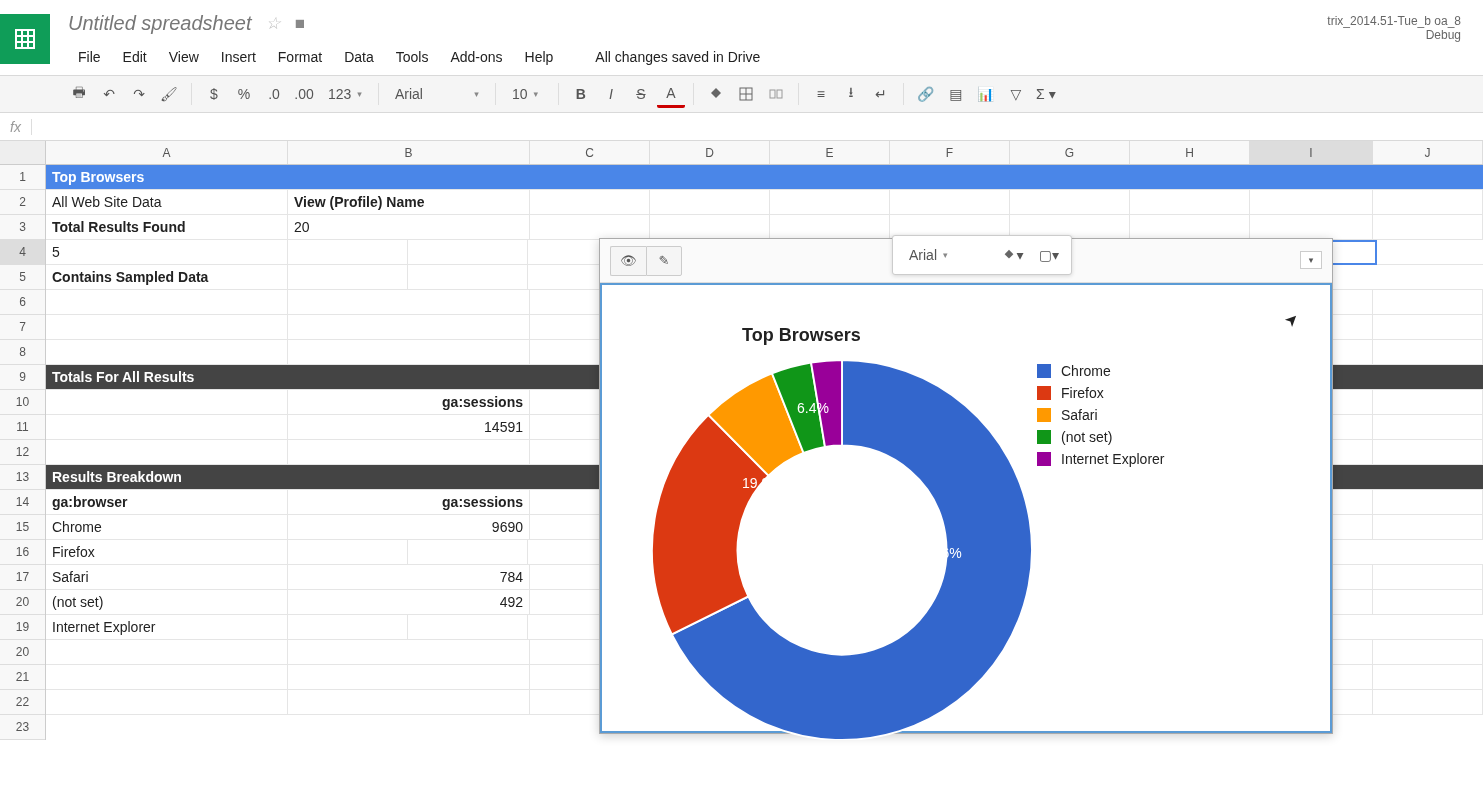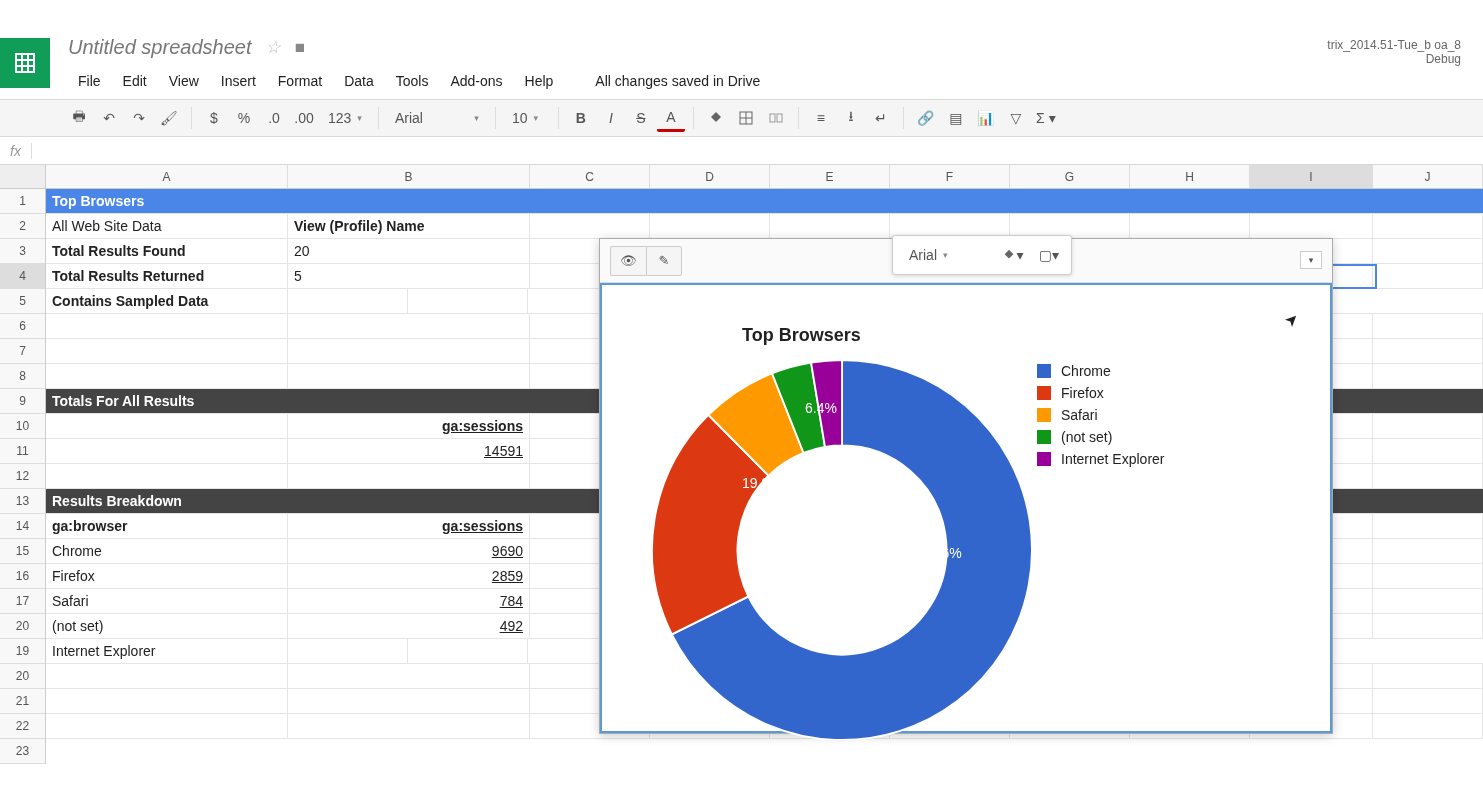--- a/index.html
+++ b/index.html
@@ -1,19 +1,19 @@
 <!DOCTYPE html>
 <html><head>
 <meta charset="utf-8">
 <style>
   * { box-sizing: border-box; margin: 0; padding: 0; }
   body { font-family: Arial, sans-serif; font-size: 13px; color: #222; background: #fff; overflow: hidden; width: 1483px; height: 785px; }
 
   
-  .header { display: flex; align-items: flex-start; padding: 8px 10px 0 0; margin-top: 24px; }
+  .header { display: flex; align-items: flex-start; padding: 8px 10px 0 0; }
   .logo { width: 50px; height: 50px; background: #0f9d58; display: flex; align-items: center; justify-content: center; margin-top: 6px; }
   .logo svg { width: 24px; height: 24px; }
   .title-area { flex: 1; padding-left: 18px; }
   .doc-title { font-size: 20px; color: #777; font-style: italic; display: flex; align-items: center; gap: 14px; padding-top: 4px; }
   .star { color: #bbb; font-size: 17px; }
   .folder { color: #888; font-size: 17px; }
   .menubar { display: flex; gap: 2px; padding-top: 10px; align-items: center; }
   .menubar span { padding: 4px 10px; color: #222; font-size: 14px; cursor: pointer; }
   .save-status { color: #888; margin-left: 20px; font-size: 14px; }
   .debug-info { text-align: right; font-size: 12px; color: #666; padding-right: 12px; padding-top: 6px; }
@@ -40,21 +40,21 @@
   .col-header.selected { background: #ddd; }
   
   .grid-body { display: flex; }
   .row-headers { width: 50px; background: #f8f8f8; border-right: 1px solid #ccc; }
   .row-header { height: 25px; border-bottom: 1px solid #ddd; display: flex; align-items: center; justify-content: center; color: #555; font-size: 12px; }
   .row-header.selected { background: #ddd; }
   
   .cells { position: relative; flex: 1; }
   .cell-row { display: flex; height: 25px; border-bottom: 1px solid #e5e5e5; }
   .cell { border-right: 1px solid #e5e5e5; padding: 0 6px; display: flex; align-items: center; font-size: 14px; overflow: hidden; white-space: nowrap; }
-  .cell.right { justify-content: flex-end; text-decoration: underline; }
+  .cell.right { justify-content: flex-end; }
   
   .title-row { background: #4a86e8; color: #fff; font-weight: bold; font-size: 16px; }
   .section-row { background: #444; color: #fff; font-weight: bold; font-size: 15px; }
   .bold { font-weight: bold; }
 
   
   .chart-container { position: absolute; left: 599px; top: 238px; width: 734px; height: 496px; background: #fff; border: 1px solid #aaa; box-shadow: 0 2px 10px rgba(0,0,0,0.2); }
   .chart-toolbar { height: 44px; border-bottom: 1px solid #ddd; display: flex; align-items: center; padding: 0 10px; position: relative; background: #fafafa; }
   .chart-tb-btn { width: 36px; height: 30px; border: 1px solid #ccc; background: #f5f5f5; display: flex; align-items: center; justify-content: center; color: #555; cursor: pointer; }
   .chart-tb-btn:first-of-type { border-right: none; border-radius: 2px 0 0 2px; }
@@ -251,21 +251,20 @@
           <div class="cell" style="width: 120px;"></div>
           <div class="cell" style="width: 120px;"></div>
           <div class="cell" style="width: 120px;"></div>
           <div class="cell" style="width: 120px;"></div>
           <div class="cell" style="width: 120px;"></div>
           <div class="cell" style="width: 120px;"></div>
           <div class="cell" style="width: 123px;"></div>
           <div class="cell" style="width: 110px;"></div>
         </div>
         <div class="cell-row">
-          <div class="cell bold" style="width: 242px;">Total Results Returned</div>
           <div class="cell" style="width: 242px;">5</div>
           <div class="cell" style="width: 120px;"></div>
           <div class="cell" style="width: 120px;"></div>
           <div class="cell" style="width: 120px;"></div>
           <div class="cell" style="width: 120px;"></div>
           <div class="cell" style="width: 120px;"></div>
           <div class="cell" style="width: 120px;"></div>
           <div class="cell" style="width: 123px;"></div>
           <div class="cell" style="width: 110px;"></div>
         </div>
@@ -395,21 +394,20 @@
           <div class="cell" style="width: 120px;"></div>
           <div class="cell" style="width: 120px;"></div>
           <div class="cell" style="width: 120px;"></div>
           <div class="cell" style="width: 120px;"></div>
           <div class="cell" style="width: 120px;"></div>
           <div class="cell" style="width: 123px;"></div>
           <div class="cell" style="width: 110px;"></div>
         </div>
         <div class="cell-row">
           <div class="cell" style="width: 242px;">Firefox</div>
-          <div class="cell right" style="width: 242px;">2859</div>
           <div class="cell" style="width: 120px;"></div>
           <div class="cell" style="width: 120px;"></div>
           <div class="cell" style="width: 120px;"></div>
           <div class="cell" style="width: 120px;"></div>
           <div class="cell" style="width: 120px;"></div>
           <div class="cell" style="width: 120px;"></div>
           <div class="cell" style="width: 123px;"></div>
           <div class="cell" style="width: 110px;"></div>
         </div>
         <div class="cell-row">
@@ -531,18 +529,18 @@
           <span>(not set)</span>
         </div>
         <div class="legend-item">
           <div class="legend-swatch" style="background: rgb(153, 0, 153);"></div>
           <span>Internet Explorer</span>
         </div>
       </div>
     <div id="pctlabels">
         <div class="pct-label" style="left: 320px; top: 260px;">67.6%</div>
         <div class="pct-label" style="left: 140px; top: 190px;">19.9%</div>
-        <div class="pct-label" style="left: 203px; top: 115px;">6.4%</div>
+        <div class="pct-label" style="left: 195px; top: 115px;">6.4%</div>
       </div>
   </div>
 </div>
 
 <div class="cursor-arrow" style="transform: rotate(-45deg);">➤</div>
 
 </body></html>

